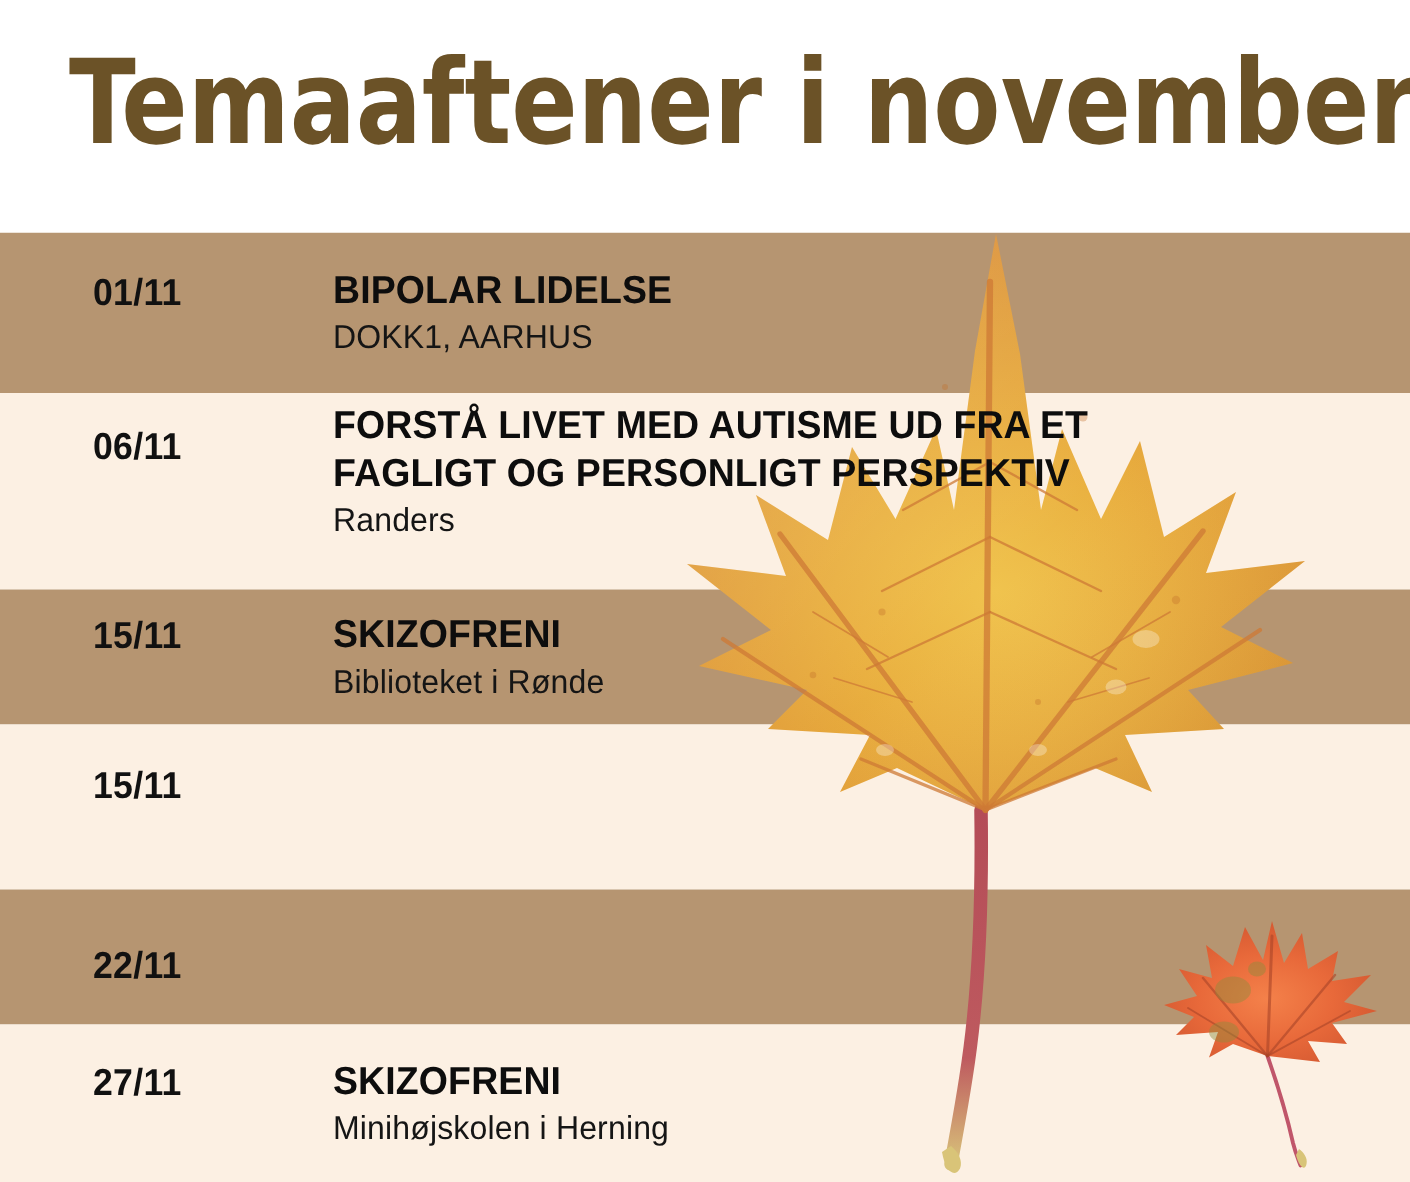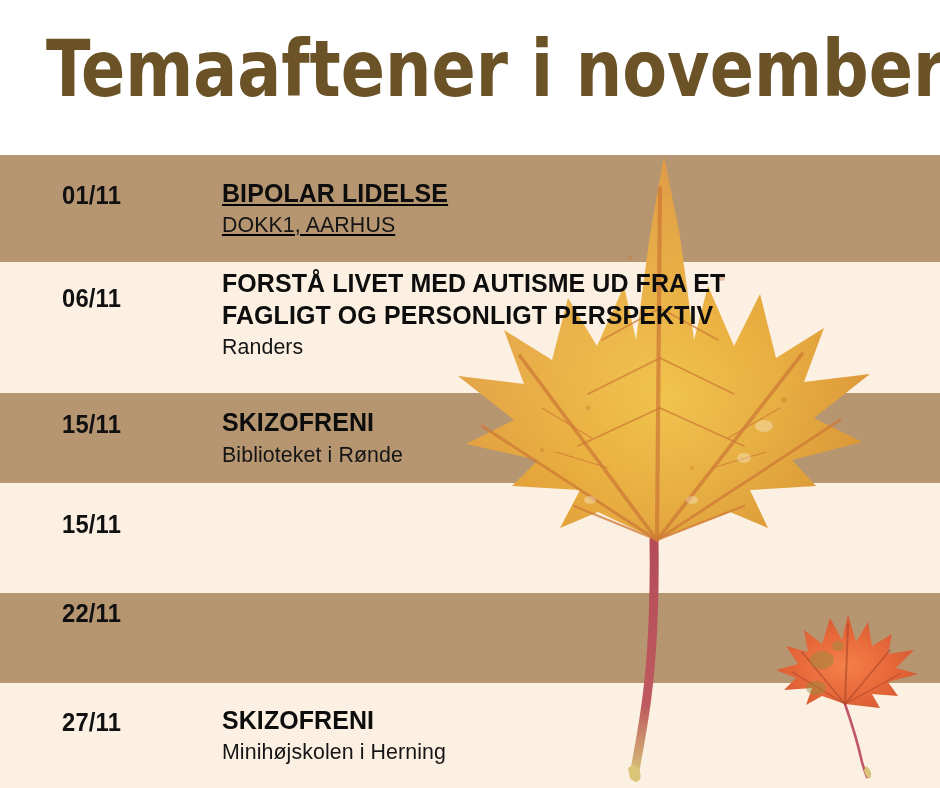--- a/index.html
+++ b/index.html
@@ -184,21 +184,21 @@
     </svg>
   </div>
 
   <div class="header">
     <div class="title">Temaaftener i november</div>
   </div>
 
   <div class="rows">
       <div class="row" style="top: 155px; height: 107px; border-radius: 7px;">
         <div class="date" style="top: 25.5px;">01/11</div>
-        <div class="body" style="top: 22.5px; text-decoration: underline;">
+        <div class="body" style="top: 22.5px;">
           <div class="ev-title">BIPOLAR LIDELSE</div>
           <div class="ev-place">DOKK1, AARHUS</div>
         </div>
       </div>
       <div class="row" style="top: 262px; height: 131px; padding-left: 28px;">
         <div class="date" style="top: 21.5px;">06/11</div>
         <div class="body" style="top: 6px;">
           <div class="ev-title">FORSTÅ LIVET MED AUTISME UD FRA ET
 FAGLIGT OG PERSONLIGT PERSPEKTIV</div>
           <div class="ev-place">Randers</div>
@@ -207,21 +207,21 @@
       <div class="row" style="top: 393px; height: 90px;">
         <div class="date" style="top: 17px;">15/11</div>
         <div class="body" style="top: 14px;">
           <div class="ev-title">SKIZOFRENI</div>
           <div class="ev-place">Biblioteket i Rønde</div>
         </div>
       </div>
       <div class="row" style="top: 483px; height: 110px;">
         <div class="date" style="top: 27px;">15/11</div>
       </div>
-      <div class="row" style="top: 582px; height: 90px;">
+      <div class="row" style="top: 613px; height: 90px;">
         <div class="date" style="top: 17px;">22/11</div>
       </div>
       <div class="row" style="top: 683px; height: 105px; padding-left: 16px;">
         <div class="date" style="top: 24.5px;">27/11</div>
         <div class="body" style="top: 21.5px;">
           <div class="ev-title">SKIZOFRENI</div>
           <div class="ev-place">Minihøjskolen i Herning</div>
         </div>
       </div>
     </div>

